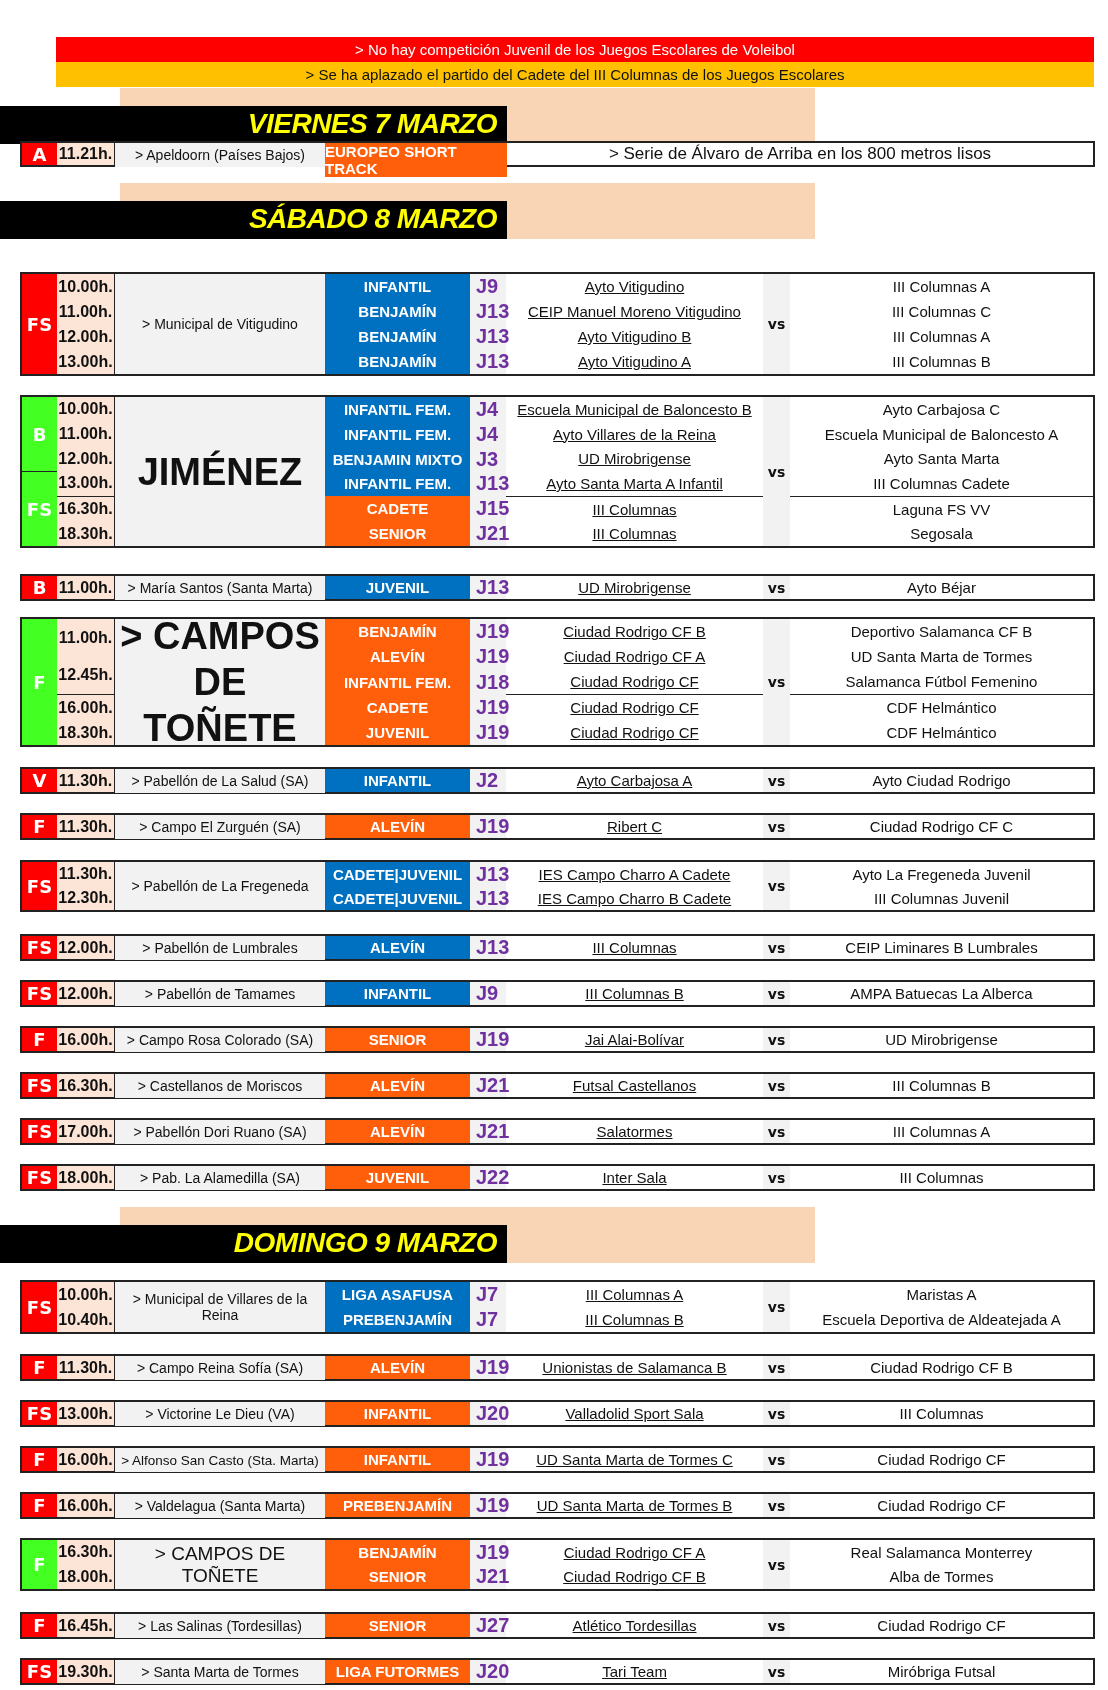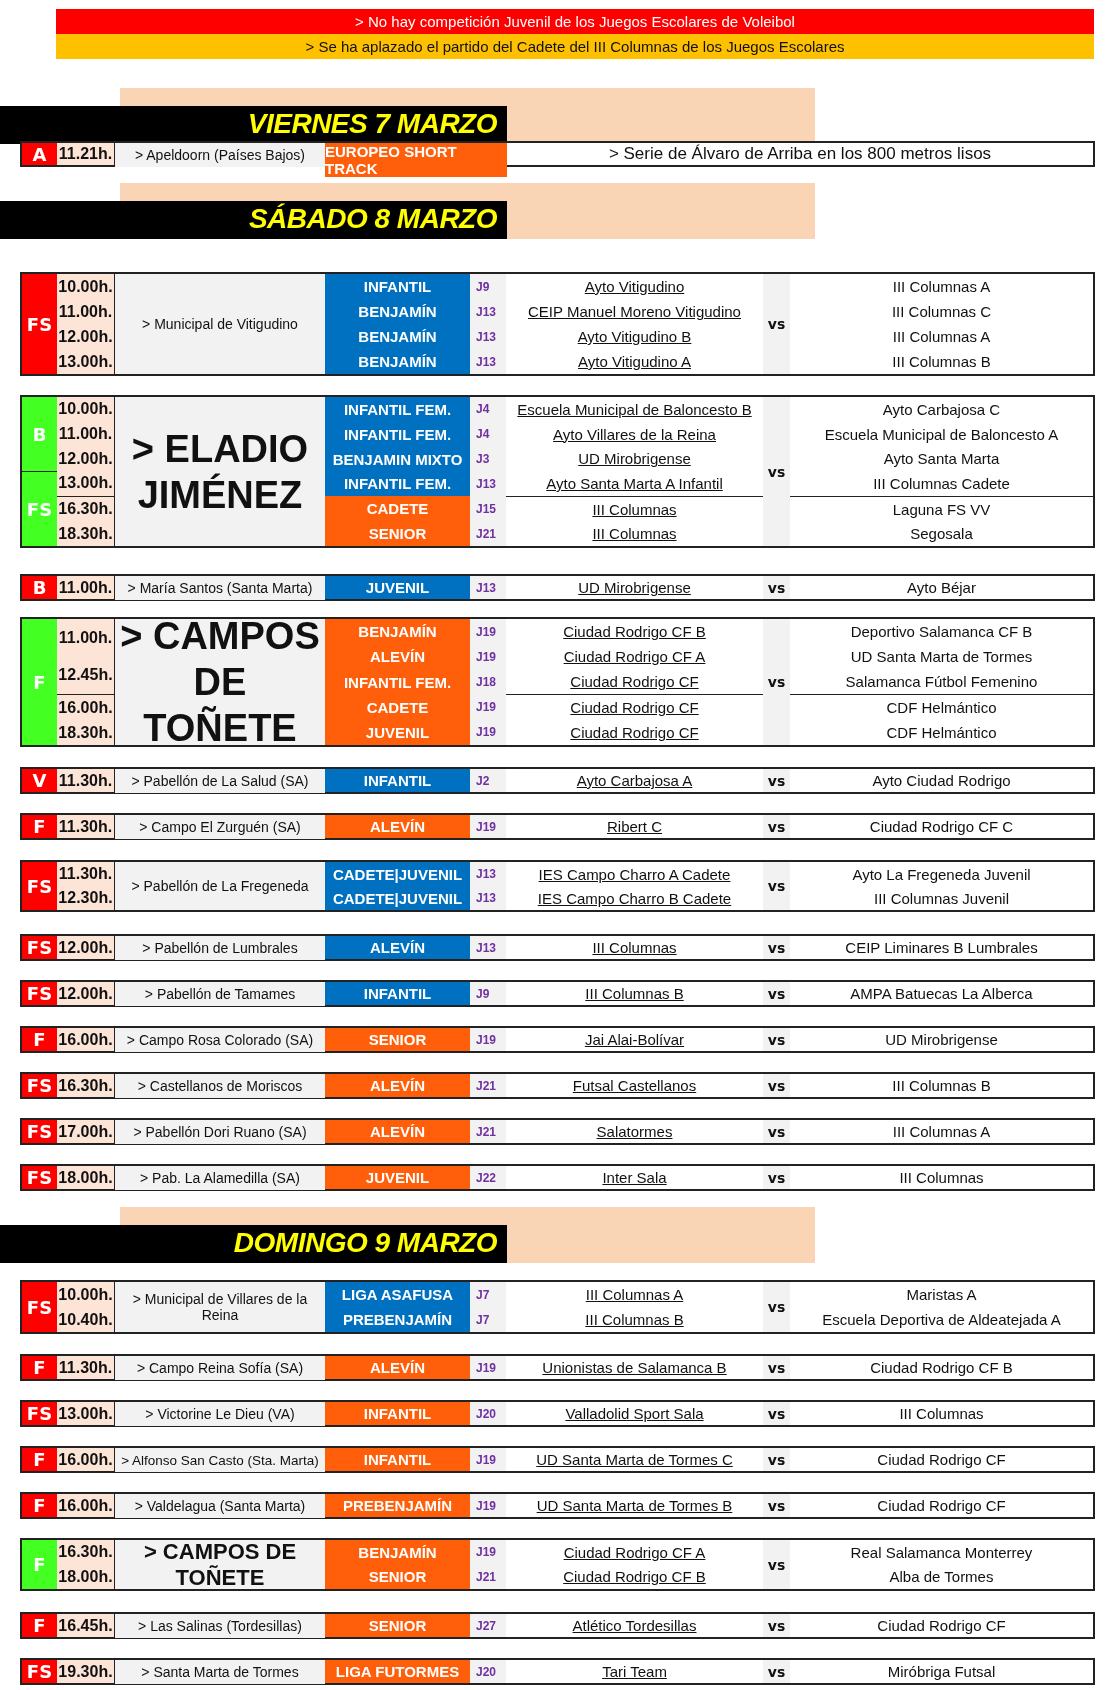--- a/index.html
+++ b/index.html
@@ -1,44 +1,44 @@
 <!DOCTYPE html>
 <html><head>
 <meta charset="utf-8">
 <style>
   * { box-sizing: border-box; margin: 0; padding: 0; }
   body { width: 1108px; height: 1690px; background: #ffffff; position: relative; overflow: hidden;
          font-family: "Liberation Sans Narrow", "Liberation Sans", sans-serif; color: #111; }
   .notice { position: absolute; left: 56px; width: 1038px; height: 25px; text-align: center;
-            font-size: 15px; line-height: 25px; font-family: "Liberation Sans", sans-serif; }
+            font-size: 15px; line-height: 25px; font-family: "Liberation Sans", sans-serif; margin-top: 28px; }
   .notice.red { background: #fe0000; color: #fff; top: 9px; }
   .notice.yellow { background: #ffc000; color: #111; top: 34px; }
 
   .day-header { position: absolute; left: 0; width: 820px; height: 76px; }
   .day-peach { position: absolute; left: 120px; top: 0; width: 695px; height: 56px; background: #f9d5b6; }
   .day-black { position: absolute; left: 0; top: 18px; width: 507px; height: 38px; background: #000; }
   .day-label { position: absolute; right: 10px; top: 2px; font-size: 28px; font-weight: bold; font-style: italic;
                color: #ffff00; letter-spacing: -0.5px; font-family: "Liberation Sans", sans-serif; }
 
   .event { position: absolute; left: 20px; width: 1075px; border: 2px solid #222; display: flex; background: #fff; }
   .sport { width: 35px; color: #fff; font-weight: bold; font-size: 18px; display: flex; flex-direction: column;
            font-family: "DejaVu Sans", sans-serif; }
   .sport .seg { flex: 1; display: flex; align-items: center; justify-content: center; }
   .sport .seg + .seg { border-top: 1px solid #222; }
   .times { width: 58px; background: #fce4d6; border-right: 1px solid #222; display: flex; flex-direction: column; }
   .times div { flex: 1; display: flex; align-items: center; justify-content: center; font-weight: bold; font-size: 16px; }
   .times .sep { border-top: 1px solid #222; }
   .venue { width: 210px; background: #f2f2f2; display: flex; align-items: center; justify-content: center; text-align: center;
            font-size: 14px; padding: 12px 4px; }
   .venue.big { font-size: 38px; font-weight: bold; line-height: 46px; }
-  .venue.mid { font-size: 22px; font-weight: bold; }
+  .venue.mid { font-size: 19px; font-weight: normal; }
   .cats { width: 145px; display: flex; flex-direction: column; }
   .cats div { flex: 1; display: flex; align-items: center; justify-content: center; color: #fff; font-weight: bold; font-size: 15px; }
   .j { width: 36px; background: #f2f2f2; display: flex; flex-direction: column; }
-  .j div { flex: 1; display: flex; align-items: center; padding-left: 6px; color: #7030a0; font-weight: bold; font-size: 12px; }
+  .j div { flex: 1; display: flex; align-items: center; padding-left: 6px; color: #7030a0; font-weight: bold; font-size: 20px; }
   .home { width: 257px; display: flex; flex-direction: column; text-decoration: underline; }
   .home div, .away div { flex: 1; display: flex; align-items: center; justify-content: center; font-size: 15px; white-space: nowrap; }
   .vs { width: 27px; background: #f2f2f2; display: flex; align-items: center; justify-content: center; font-weight: bold; font-size: 14px;
         font-family: "DejaVu Sans", sans-serif; }
   .away { flex: 1; display: flex; flex-direction: column; }
   .divline { border-top: 1px solid #222; }
   .blue { background: #0070c0; }
   .orange { background: #ff5f0a; }
   .red { background: #ff0000; }
   .green { background: #44ff22; }
@@ -123,21 +123,20 @@
   </div>
   <div class="times">
     <div>10.00h.</div>
       <div>11.00h.</div>
     <div>12.00h.</div>
       <div>13.00h.</div>
     <div class="sep">16.30h.</div>
       <div>18.30h.</div>
   </div>
   <div class="venue big" style="flex-direction:column">
-    <span>&gt; ELADIO</span>
       <span>JIMÉNEZ</span>
   </div>
   <div class="cats">
     <div class="blue">INFANTIL FEM.</div>
       <div class="blue">INFANTIL FEM.</div>
     <div class="blue">BENJAMIN MIXTO</div>
       <div class="blue">INFANTIL FEM.</div>
     <div class="orange">CADETE</div>
       <div class="orange">SENIOR</div>
   </div>

